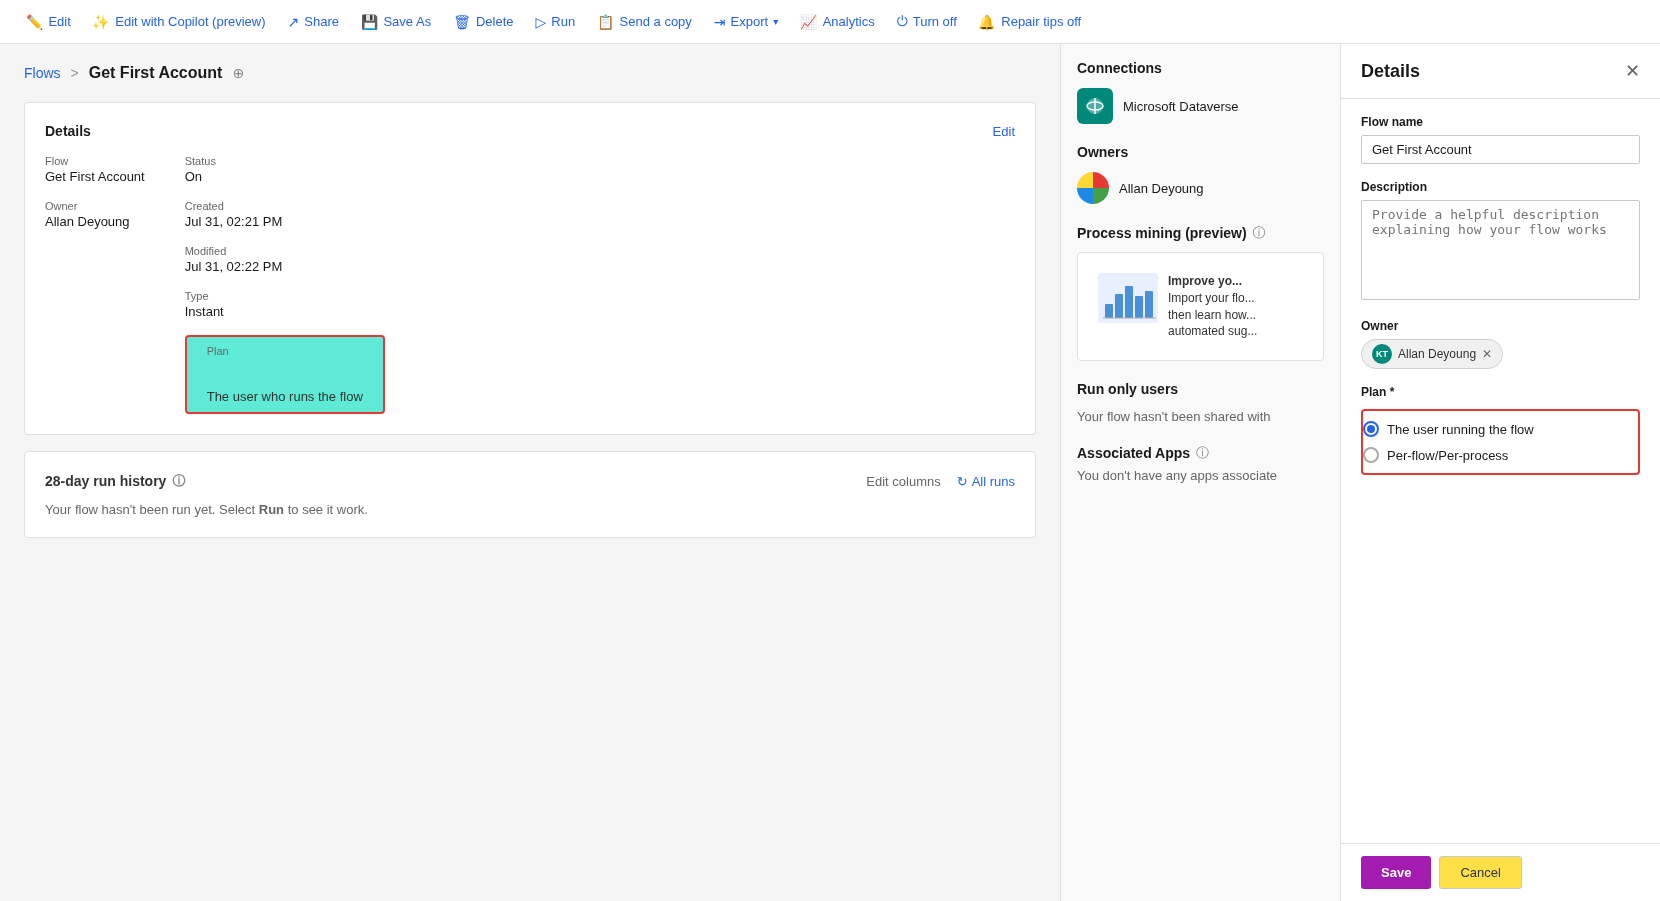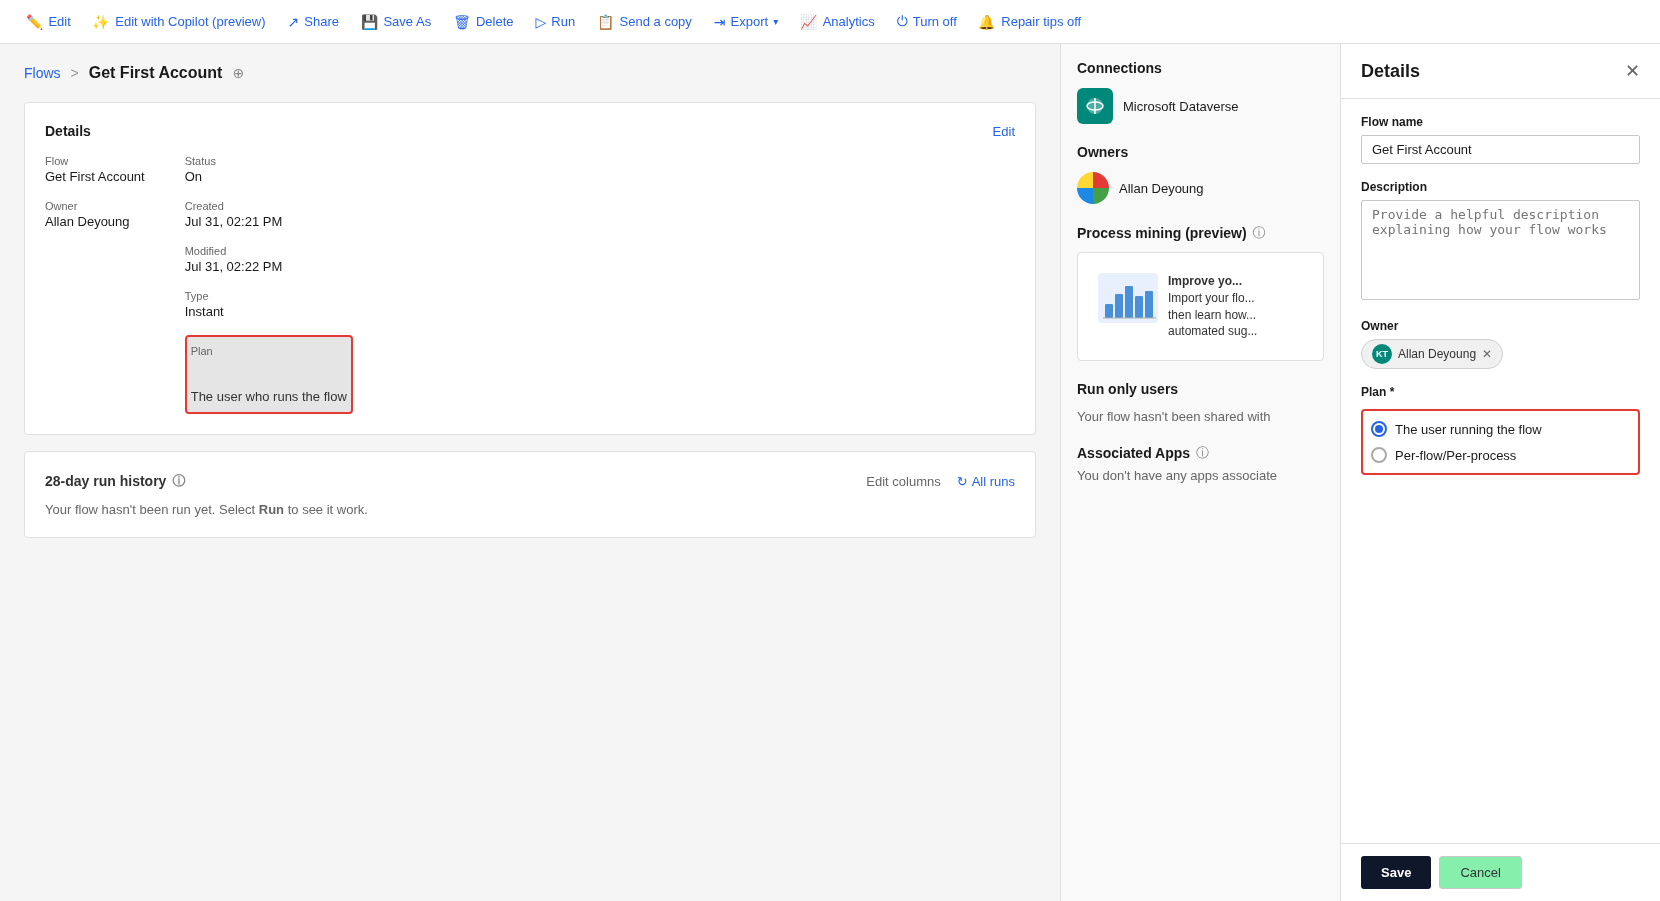--- a/index.html
+++ b/index.html
@@ -87,22 +87,22 @@
     }
     .details-col { display: flex; flex-direction: column; gap: 16px; }
     .detail-item {}
     .detail-label { font-size: 11px; color: #666; margin-bottom: 2px; }
     .detail-value { font-size: 13px; color: #1a1a1a; }
 
     
     .plan-box {
       border: 2px solid #e53935;
       border-radius: 4px;
-      padding: 8px 4px;
-      background: #e5e5e5;
+      padding: 8px 20px;
+      background: #5eead4;
     }
     .plan-box .detail-label { color: #666; }
     .plan-box .detail-value { color: #333; margin-top: 32px; }
 
     
     .run-history-header {
       display: flex;
       justify-content: space-between;
       align-items: center;
       margin-bottom: 12px;
@@ -275,21 +275,21 @@
       justify-content: center;
       font-weight: 600;
     }
     .owner-tag-close { cursor: pointer; color: #666; font-size: 12px; }
 
     
     .plan-section-label { font-size: 12px; font-weight: 600; color: #1a1a1a; margin-bottom: 10px; display: block; }
     .plan-options-box {
       border: 2px solid #e53935;
       border-radius: 4px;
-      padding: 10px 8px;
+      padding: 10px 0;
     }
     .plan-option {
       display: flex;
       align-items: center;
       gap: 8px;
       margin-bottom: 10px;
       cursor: pointer;
     }
     .plan-option:last-child { margin-bottom: 0; }
     .plan-radio {
@@ -313,31 +313,31 @@
     .plan-option-label { font-size: 13px; color: #1a1a1a; }
 
     
     .details-panel-footer {
       padding: 12px 20px;
       border-top: 1px solid #e0e0e0;
       display: flex;
       gap: 8px;
     }
     .btn-save {
-      background: #0f172a;
+      background: #a21caf;
       color: #fff;
       border: none;
       border-radius: 3px;
       padding: 8px 20px;
       font-size: 13px;
       cursor: pointer;
       font-weight: 600;
     }
     .btn-cancel {
-      background: #86efac;
+      background: #fde047;
       color: #333;
       border: 1px solid #c8c8c8;
       border-radius: 3px;
       padding: 8px 20px;
       font-size: 13px;
       cursor: pointer;
     }
 
     
     .bar-chart { display: block; }

